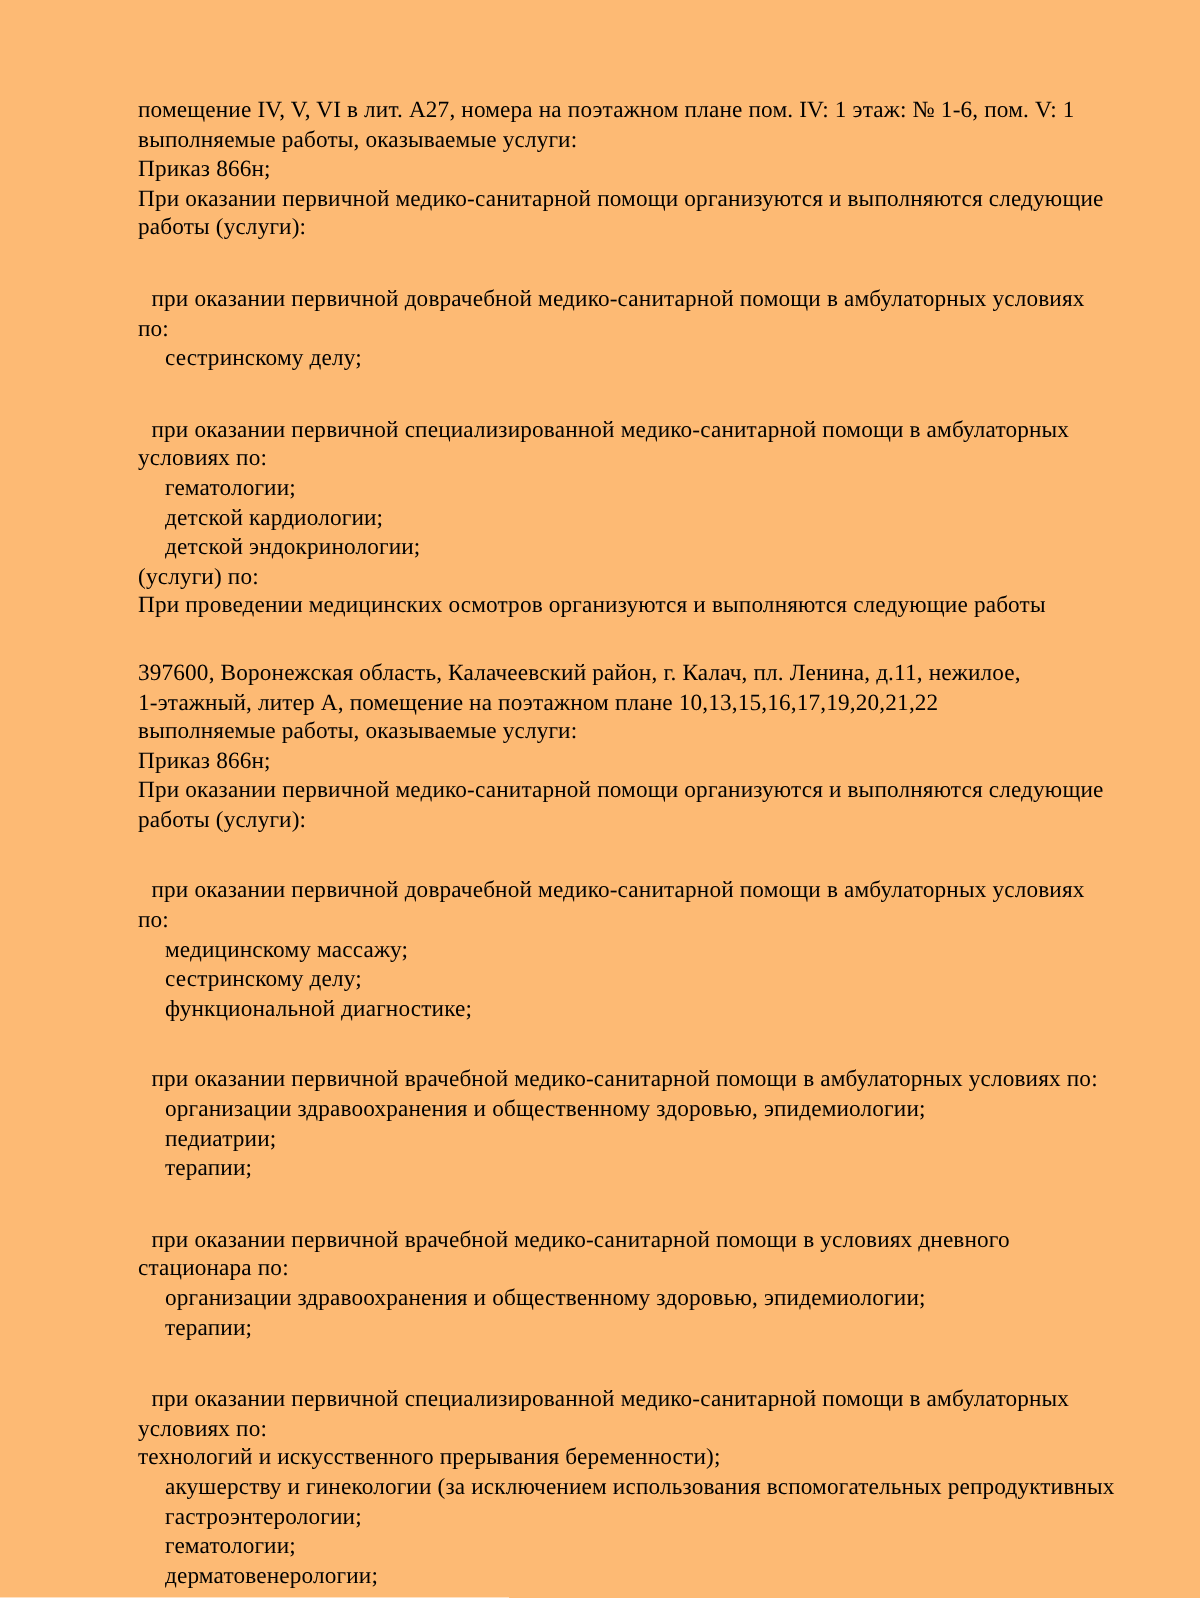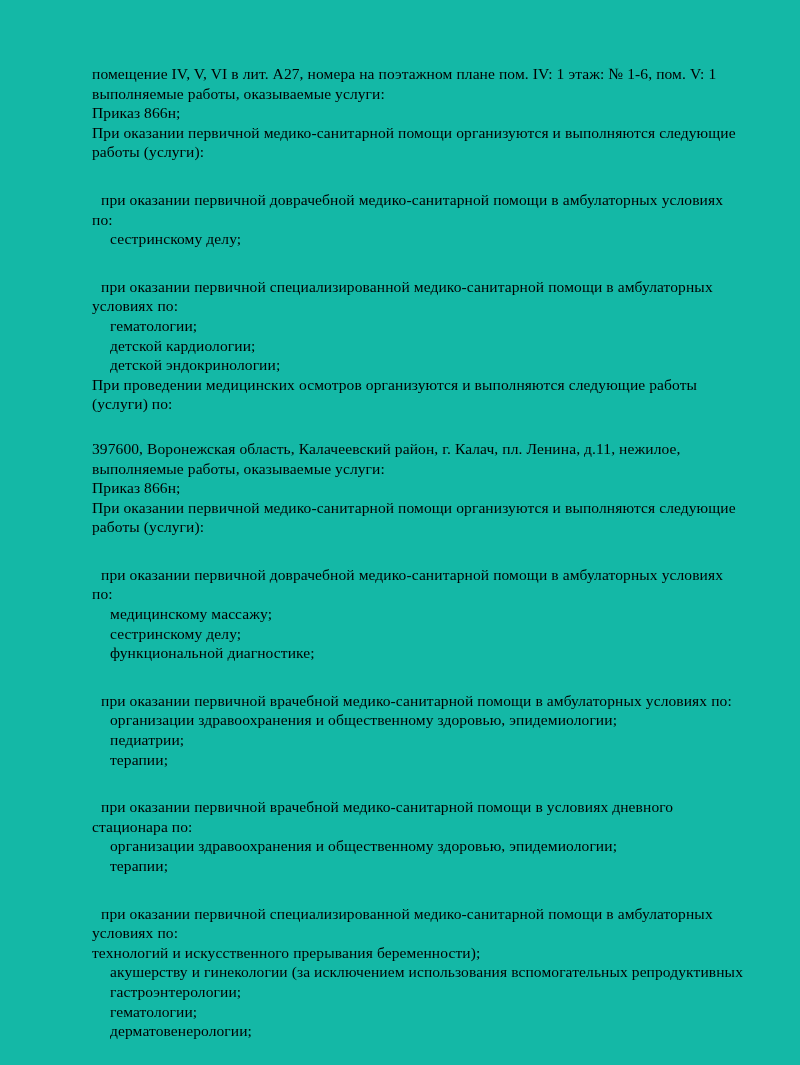--- a/index.html
+++ b/index.html
@@ -4,21 +4,21 @@
 <style>
   html, body {
     margin: 0;
     padding: 0;
     background: #ffffff;
   }
   .page {
     position: relative;
     width: 800px;
     height: 1065px;
-    background: #14b8a6;
+    background: #fdba74;
     color: #000000;
     font-family: "Liberation Serif", "DejaVu Serif", serif;
     font-size: 15.5px;
     box-sizing: border-box;
     padding: 64px 40px 0 92px;
     overflow: hidden;
   }
   .section { }
   .section + .section { margin-top: 25px; }
   .line {
@@ -42,25 +42,26 @@
       <div class="line indent-0">При оказании первичной медико-санитарной помощи организуются и выполняются следующие</div>
       <div class="line indent-0">работы (услуги):</div>
       <div class="line indent-1">при оказании первичной доврачебной медико-санитарной помощи в амбулаторных условиях</div>
       <div class="line indent-0">по:</div>
       <div class="line indent-2">сестринскому делу;</div>
       <div class="line indent-1">при оказании первичной специализированной медико-санитарной помощи в амбулаторных</div>
       <div class="line indent-0">условиях по:</div>
       <div class="line indent-2">гематологии;</div>
       <div class="line indent-2">детской кардиологии;</div>
       <div class="line indent-2">детской эндокринологии;</div>
+      <div class="line indent-0">(услуги) по:</div>
       <div class="line indent-0">При проведении медицинских осмотров организуются и выполняются следующие работы</div>
-      <div class="line indent-0">(услуги) по:</div>
     </div>
   <div class="section">
       <div class="line indent-0">397600, Воронежская область, Калачеевский район, г. Калач, пл. Ленина, д.11, нежилое,</div>
+      <div class="line indent-0">1-этажный, литер А, помещение на поэтажном плане 10,13,15,16,17,19,20,21,22</div>
       <div class="line indent-0">выполняемые работы, оказываемые услуги:</div>
       <div class="line indent-0">Приказ 866н;</div>
       <div class="line indent-0">При оказании первичной медико-санитарной помощи организуются и выполняются следующие</div>
       <div class="line indent-0">работы (услуги):</div>
       <div class="line indent-1">при оказании первичной доврачебной медико-санитарной помощи в амбулаторных условиях</div>
       <div class="line indent-0">по:</div>
       <div class="line indent-2">медицинскому массажу;</div>
       <div class="line indent-2">сестринскому делу;</div>
       <div class="line indent-2">функциональной диагностике;</div>
       <div class="line indent-1">при оказании первичной врачебной медико-санитарной помощи в амбулаторных условиях по:</div>

